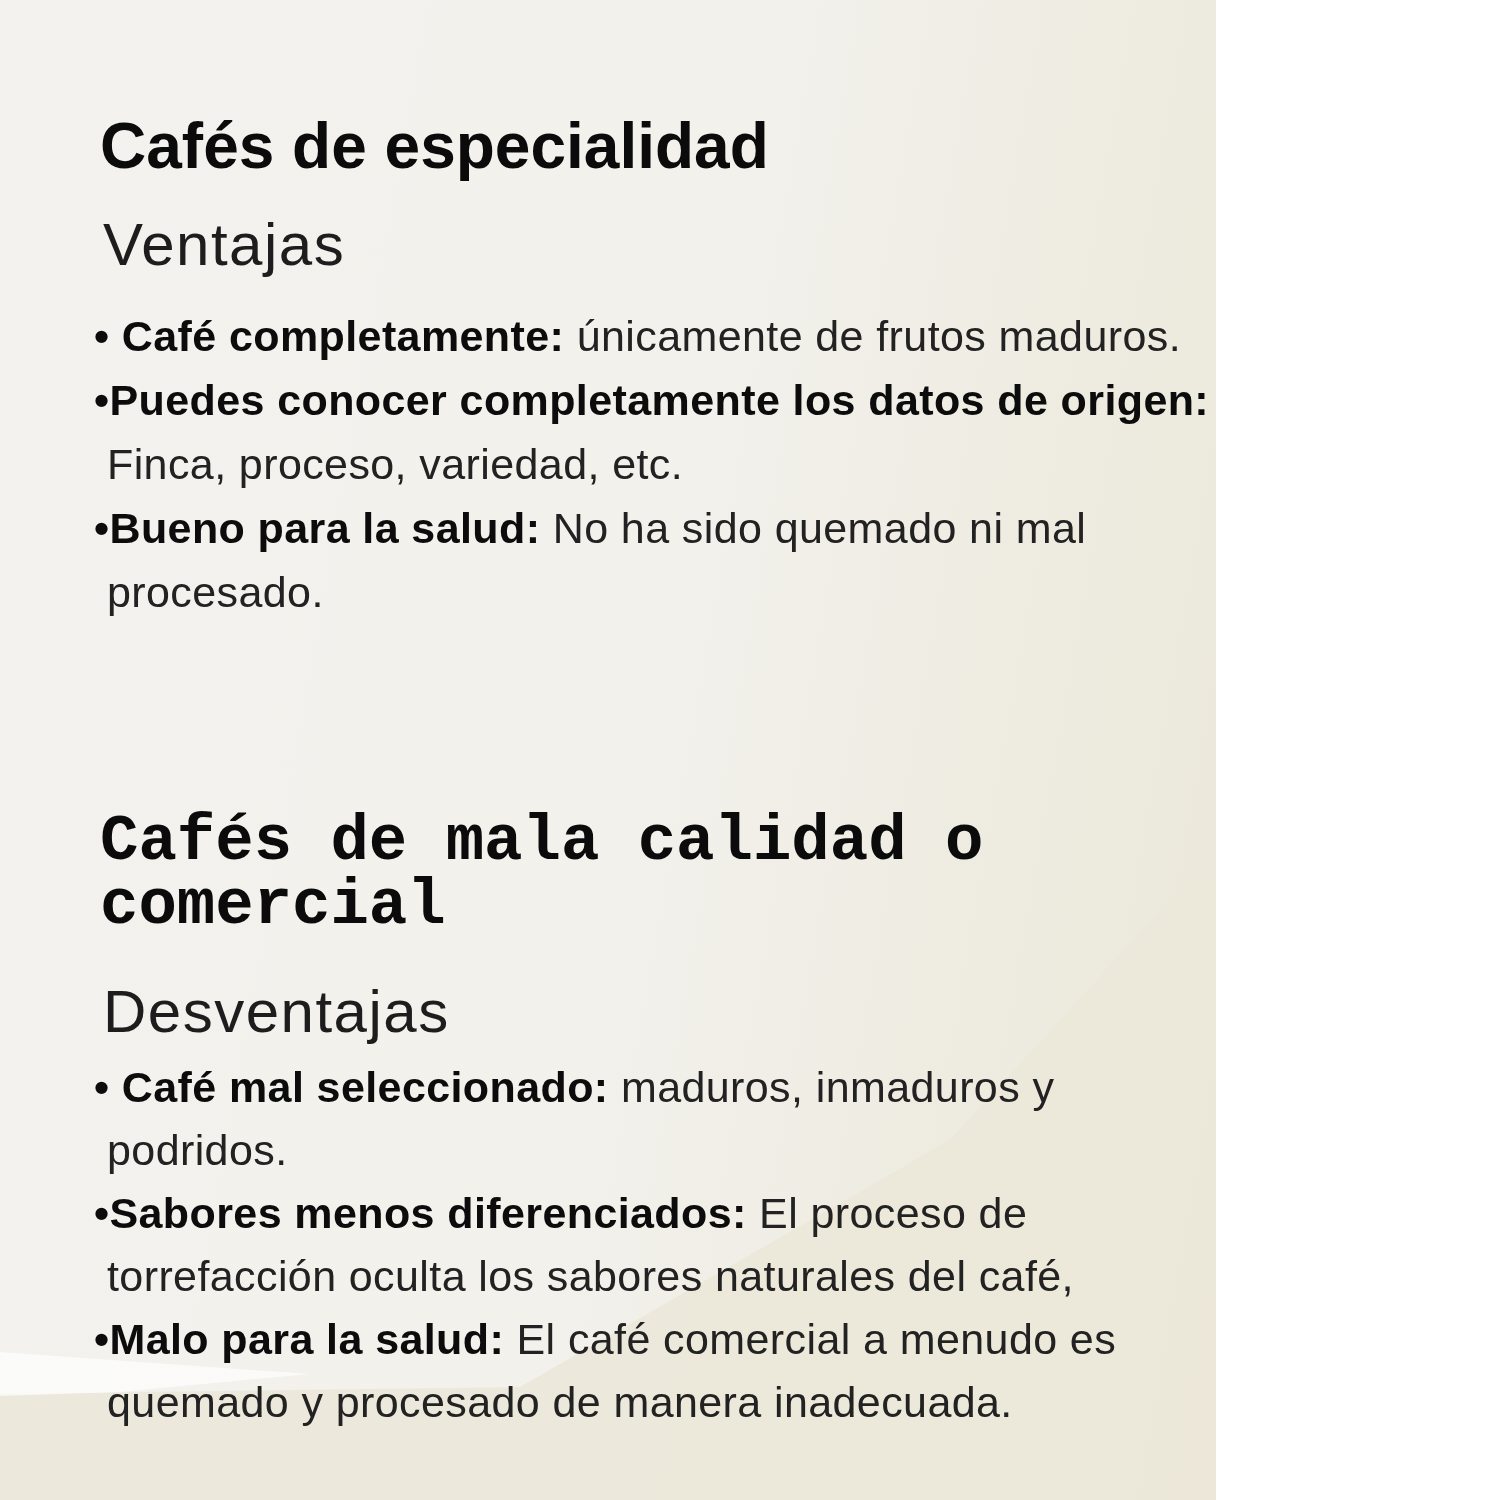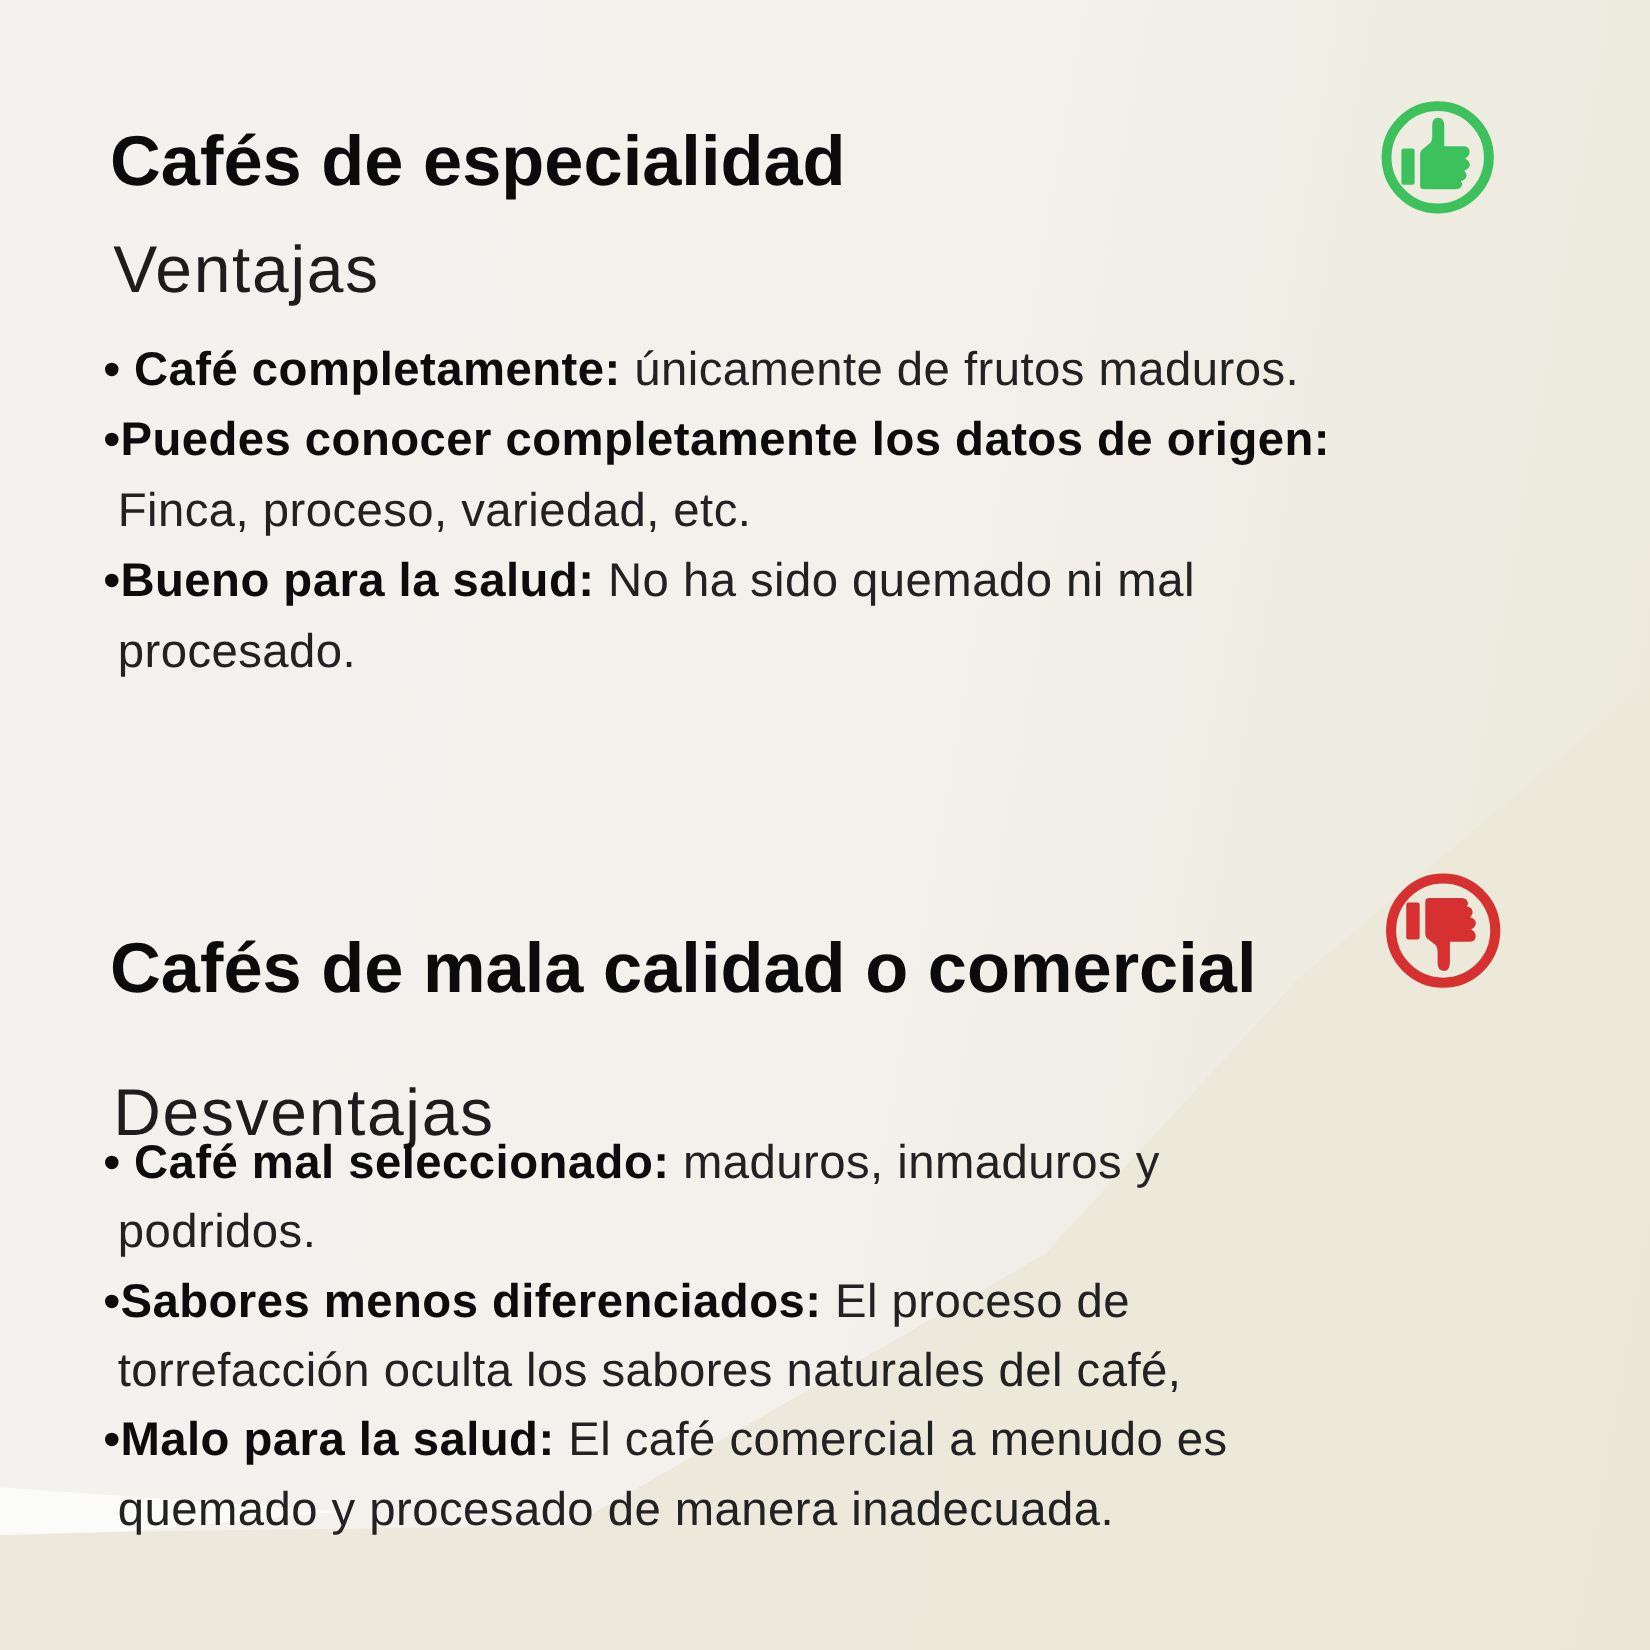--- a/index.html
+++ b/index.html
@@ -1,35 +1,35 @@
 <!DOCTYPE html>
 <html><head>
 <meta charset="utf-8">
 <style>
   html,body{margin:0;padding:0;}
   body{font-family:"Liberation Sans","DejaVu Sans",sans-serif;}
   .canvas{
-    position:relative;width:1500px;height:1500px;overflow:hidden;
+    position:relative;width:1216px;height:1500px;overflow:hidden;
     background:linear-gradient(100deg,#f3f2ee 0%,#f2f1ec 52%,#eeebe0 78%,#ebe7da 100%);
   }
   .bg-beige-band{
     position:absolute;inset:0;pointer-events:none;
     background:#ebe7d9;opacity:.92;
     clip-path:polygon(0px 1394px,520px 1387px,950px 1140px,1180px 890px,1500px 620px,1500px 1500px,0px 1500px);
   }
   .bg-white-streak{
     position:absolute;inset:0;pointer-events:none;
     background:rgba(255,255,255,.65);
     clip-path:polygon(0px 1352px,310px 1374px,120px 1392px,0px 1396px);
   }
   .abs{position:absolute;}
   .title{font-weight:700;font-size:64px;line-height:1;color:#0b0b0b;letter-spacing:0;}
   .subtitle{font-weight:400;font-size:60px;line-height:1;color:#1d1d1d;letter-spacing:1.5px;}
   .list{width:1345px;font-size:43px;line-height:64px;color:#222;letter-spacing:.4px;}
-  .list-2{line-height:63px;}
+  .list-2{line-height:63px;margin-top:30px;}
   .item{padding-left:13px;text-indent:-13px;}
   .lead{font-weight:700;color:#0c0c0c;}
   .icon{display:block;}
 </style>
 </head>
 <body>
 
 <div class="canvas">
 
   <div class="bg-beige-band"></div>
@@ -52,21 +52,21 @@
       <span class="lead">• Café completamente:</span><span> únicamente de frutos maduros.</span>
     </div>
     <div class="item">
       <span class="lead">•Puedes conocer completamente los datos de origen:</span><br><span>Finca, proceso, variedad, etc.</span>
     </div>
     <div class="item">
       <span class="lead">•Bueno para la salud:</span><span> No ha sido quemado ni mal</span><br><span>procesado.</span>
     </div>
   </div>
 
-  <div class="abs title" style="left:100px;top:848px;">Cafés de mala calidad o comercial</div>
+  <div class="abs title" style="left:100px;top:810px;font-family:Liberation Mono, monospace;">Cafés de mala calidad o comercial</div>
 
   <svg class="abs icon" style="left:1256px;top:790px;" width="112" height="112" viewBox="0 0 110 110">
     <circle cx="55" cy="55" r="46.5" fill="none" stroke-width="9" stroke="#d63031"></circle>
     <g transform="translate(0,110) scale(1,-1)" fill="#d63031">
       <rect x="22" y="47" width="12" height="33" rx="2"></rect>
       <path d="M39 81 V52 Q39 49 42 47 L47 43 Q50 41 50 36 V26 Q50 19 55.5 19 Q61 19 61 27 V45 H78 Q84 45 84 50 Q84 54 80 56 Q85 59 84 63 Q83 66 79 67 Q82 70 81 73 Q80 76 76 76.5 Q78 79 76.5 81.5 Q75 84 71 84 H43 Q39 84 39 81 Z"></path>
     </g>
   </svg>
 
   <div class="abs subtitle" style="left:103px;top:942px;margin-top:40px;">Desventajas</div>

